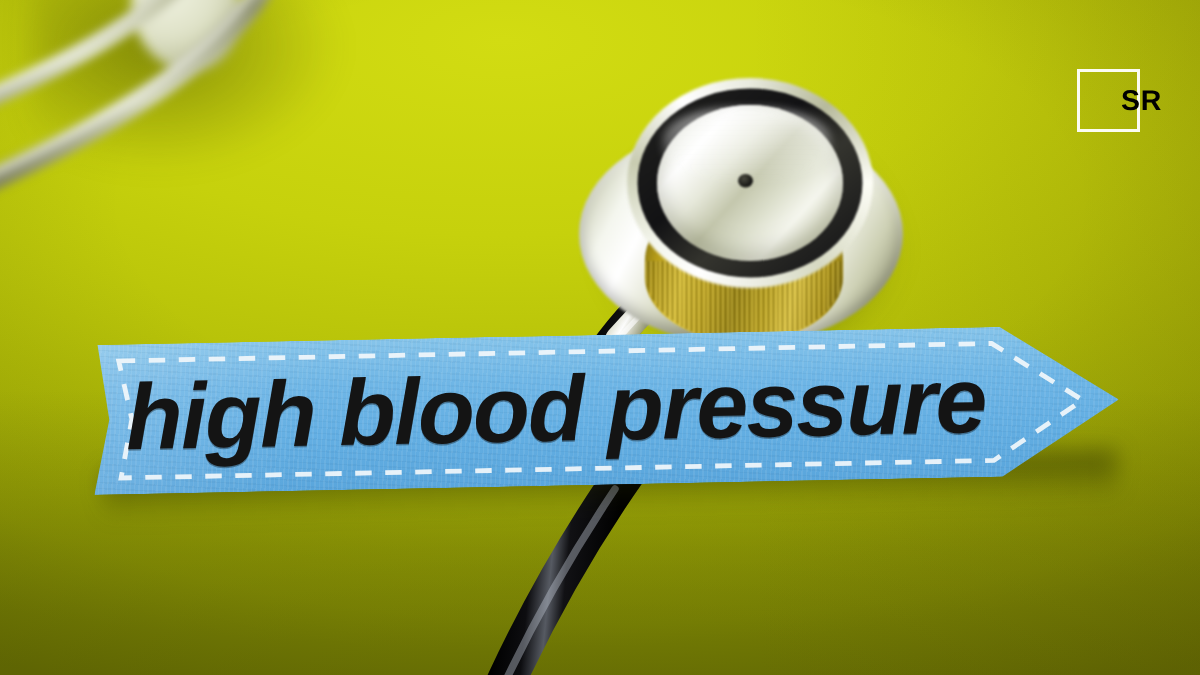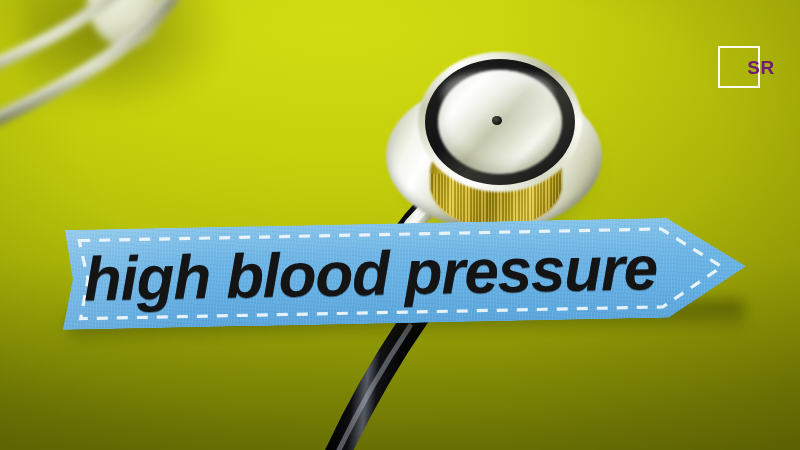--- a/index.html
+++ b/index.html
@@ -189,21 +189,21 @@
   }
 
   
   .logo{
     position:absolute;left:718px;top:46px;width:42px;height:42px;
     border:2px solid rgba(255,255,255,.95);
     display:flex;align-items:center;justify-content:center;
     box-sizing:border-box;
   }
   .logo span{
-    color:#701a75;font-weight:700;font-size:19px;letter-spacing:.5px;
+    color:#000000;font-weight:700;font-size:19px;letter-spacing:.5px;
     font-family:"Liberation Sans",sans-serif;line-height:1;margin-left:44px;
   }
 </style>
 </head>
 <body>
 
 <div id="stage">
 
   <div class="bg-base"></div>
   <div class="bg-vig"></div>

